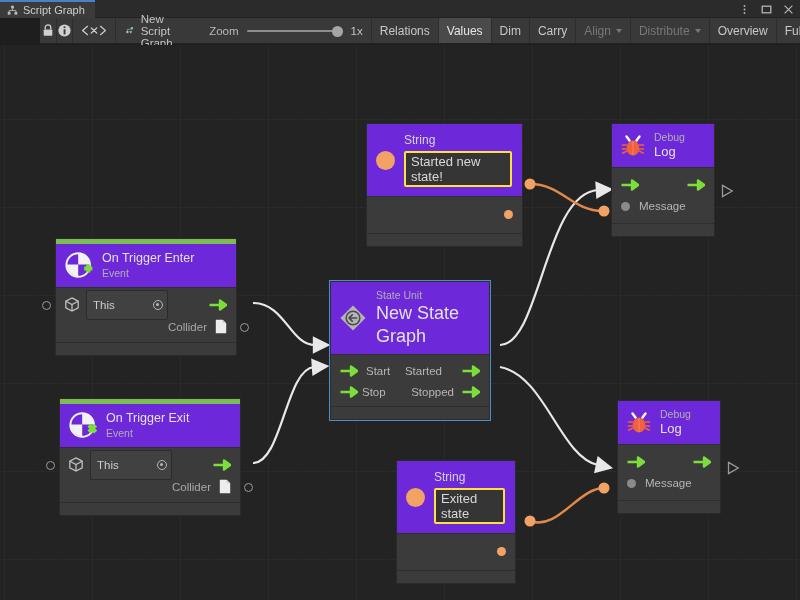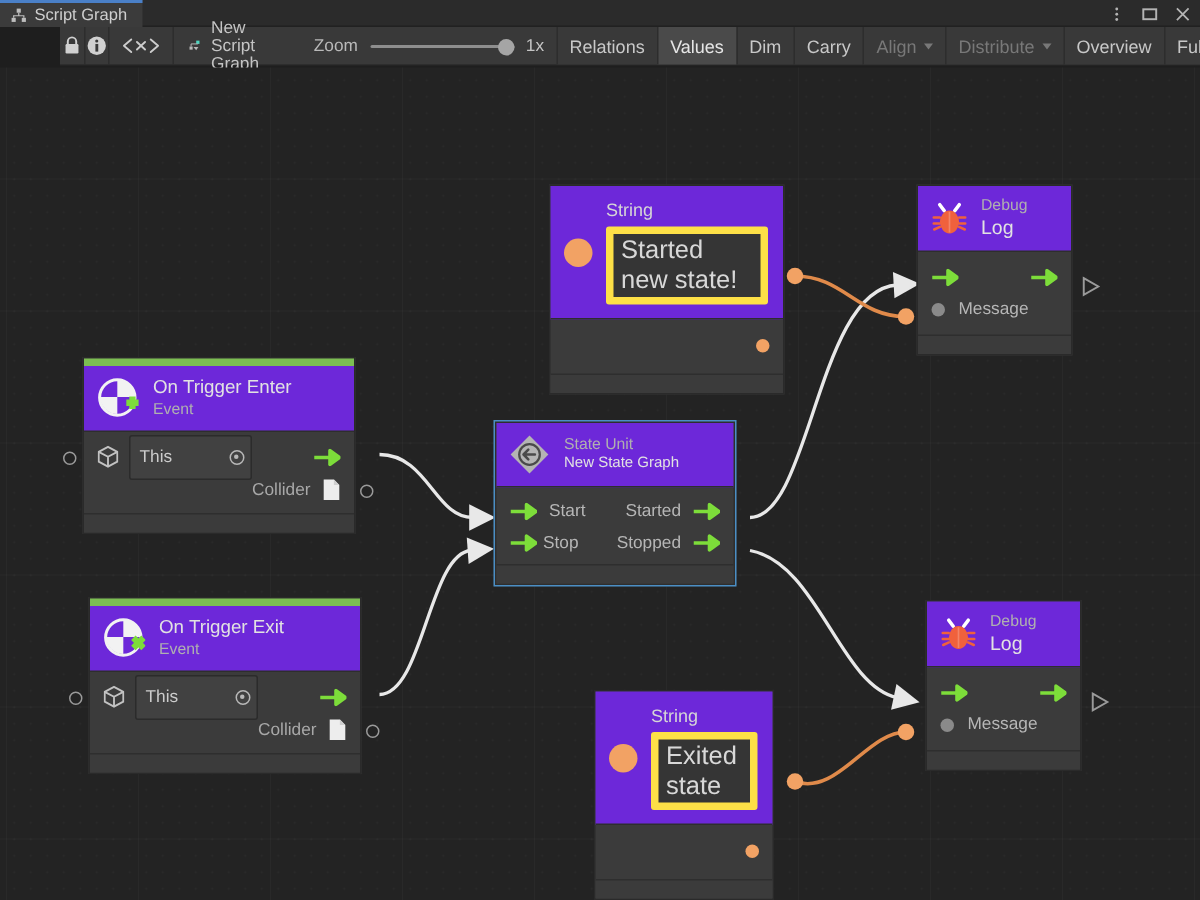--- a/index.html
+++ b/index.html
@@ -140,22 +140,22 @@
   .obj-dot {
     width: 10px; height: 10px; border-radius: 50%;
     border: 1.5px solid #b8b8b8; position: relative;
   }
   .obj-dot::after {
     content: ""; position: absolute; left: 2px; top: 2px;
     width: 3px; height: 3px; border-radius: 50%; background: #b8b8b8;
   }
 
   .strval {
-    background: #353535; border: 5px solid #fde047; border-radius: 2px;
-    padding: 1px 5px; color: #d8d8d8; font-size: 17px;
+    background: #353535; border: 2px solid #fde047; border-radius: 2px;
+    padding: 1px 5px; color: #d8d8d8; font-size: 13px;
   }
 
   .big-dot { width: 19px; height: 19px; border-radius: 50%; background: #f2a264; flex: none; }
   .port-dot { width: 9px; height: 9px; border-radius: 50%; background: #f2a264; }
   .port-dot.grey { background: #8a8a8a; }
 
   .arrow-g { width: 18px; height: 12px; display: block; }
 
   
   .ext { position: absolute; }
@@ -388,32 +388,32 @@
       <div class="node-inner">
         <div class="node-head" style="padding:7px 10px 7px 8px; gap:9px;">
           <svg class="ico" viewBox="0 0 28 28">
             <path d="M14 1.4 L26.6 14 L14 26.6 L1.4 14 Z" fill="#b4b4b4"></path>
             <circle cx="14" cy="14" r="7.6" fill="#4a4a4a"></circle>
             <circle cx="14" cy="14" r="6.1" fill="#b4b4b4"></circle>
             <path d="M17.6 14 H10.4 M13.2 10.8 L10 14 L13.2 17.2" stroke="#4a4a4a" stroke-width="1.7" fill="none" stroke-linecap="round" stroke-linejoin="round"></path>
           </svg>
           <div class="head-txt">
             <span class="head-sub">State Unit</span>
-            <span class="head-title" style="font-size:10px;">New  State  Graph</span>
+            <span class="head-title" style="font-size:18px;">New  State  Graph</span>
           </div>
         </div>
         <div class="node-body" style="padding:5px 0 4px 0;">
           <div class="row between" style="height:21px;">
             <div style="display:flex;align-items:flex-end;gap:8px;">
               <svg class="arrow-g" viewBox="0 0 18 12">
                 <path d="M0.5 6 H11 M11 1.4 L17.2 6 L11 10.6 Z" stroke="#7ddd3a" stroke-width="2.4" fill="#7ddd3a" stroke-linejoin="round"></path>
               </svg>
               <span class="lbl">Start</span>
             </div>
-            <div style="display:flex;align-items:flex-start;gap:8px;">
+            <div style="display:flex;align-items:flex-start;gap:20px;">
               <span class="lbl">Started</span>
               <svg class="arrow-g" viewBox="0 0 18 12">
                 <path d="M0.5 6 H11 M11 1.4 L17.2 6 L11 10.6 Z" stroke="#7ddd3a" stroke-width="2.4" fill="#7ddd3a" stroke-linejoin="round"></path>
               </svg>
             </div>
           </div>
           <div class="row between" style="height:21px;">
             <div style="display:flex;align-items:center;gap:4px;">
               <svg class="arrow-g" viewBox="0 0 18 12">
                 <path d="M0.5 6 H11 M11 1.4 L17.2 6 L11 10.6 Z" stroke="#7ddd3a" stroke-width="2.4" fill="#7ddd3a" stroke-linejoin="round"></path>

